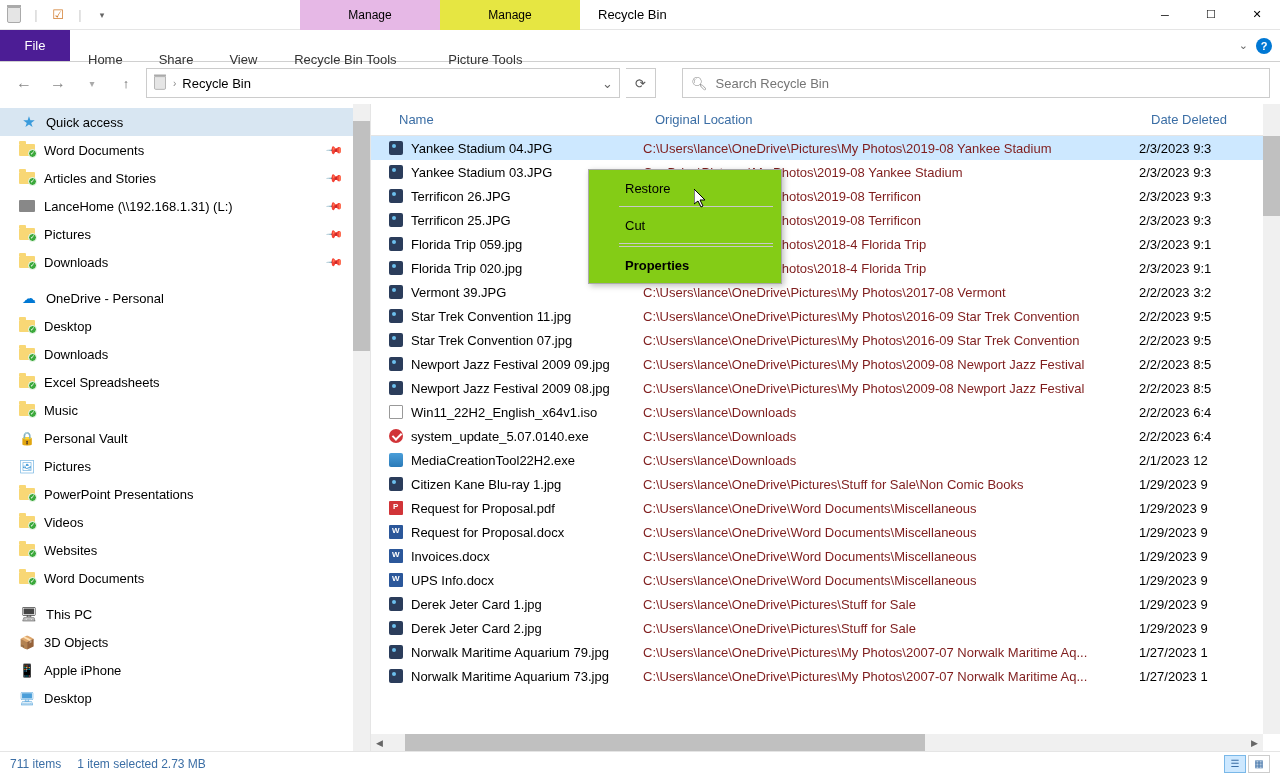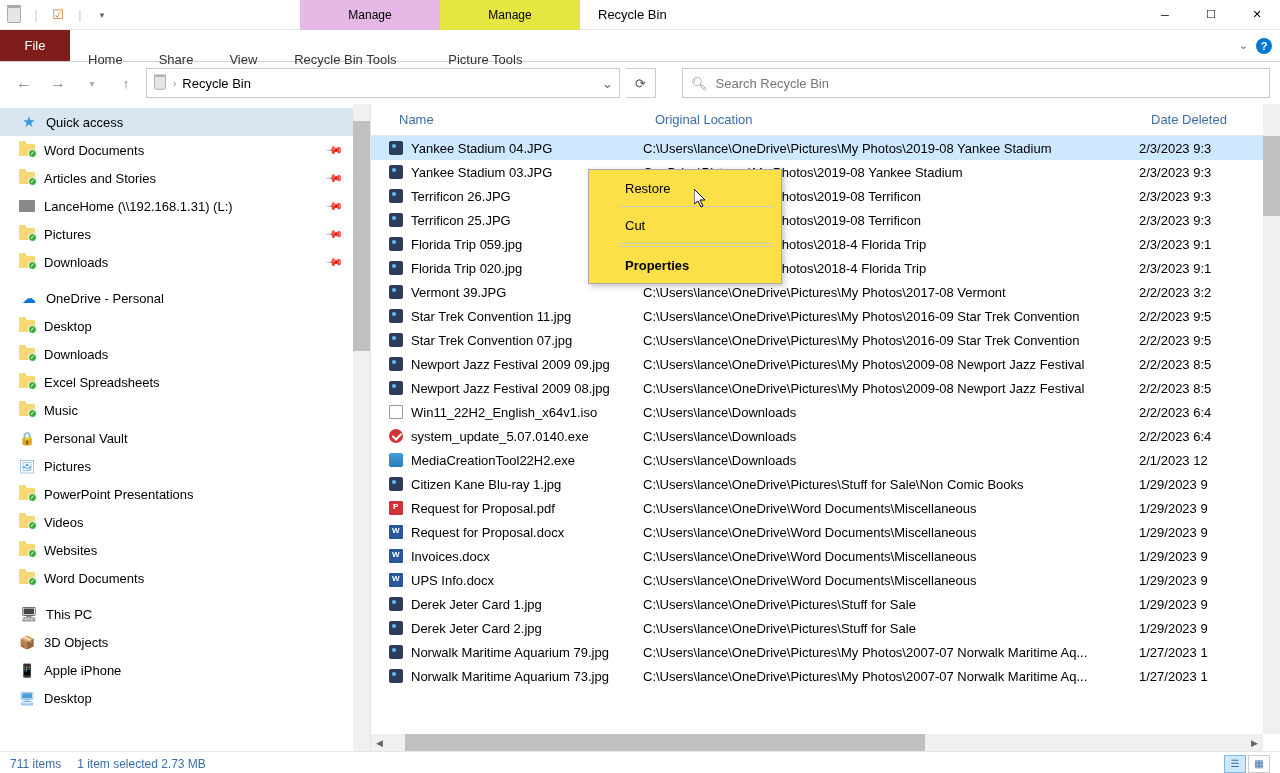--- a/index.html
+++ b/index.html
@@ -12,21 +12,21 @@
 .contextual-tabs { display: flex; margin-left: 188px; }
 .contextual-tab { width: 140px; height: 30px; display: flex; align-items: center; justify-content: center; font-size: 12px; }
 .ct-purple { background: #e6b8e6; }
 .ct-yellow { background: #e6e642; }
 .titlebar-title { margin-left: 18px; font-size: 13px; }
 .window-controls { margin-left: auto; display: flex; }
 .win-ctrl { width: 46px; height: 30px; display: flex; align-items: center; justify-content: center; font-family: "Segoe UI Symbol"; font-size: 11px; }
 
 
 .ribbon { height: 32px; display: flex; align-items: stretch; background: #fff; border-bottom: 1px solid #d0d0d0; }
-.file-tab { width: 70px; background: #7f1d1d; color: #fff; display: flex; align-items: center; justify-content: center; font-size: 13px; }
+.file-tab { width: 70px; background: #4c1d95; color: #fff; display: flex; align-items: center; justify-content: center; font-size: 13px; }
 .ribbon-tab { padding: 0 18px; display: flex; align-items: center; color: #333; font-size: 13px; margin-top: 27px; }
 .ribbon-right { margin-left: auto; display: flex; align-items: center; padding-right: 8px; gap: 8px; }
 .ribbon-chevron { color: #666; font-size: 11px; }
 .help-icon { width: 16px; height: 16px; border-radius: 50%; background: #0078d4; color: #fff; display: flex; align-items: center; justify-content: center; font-size: 11px; font-weight: bold; }
 
 
 .navbar { height: 42px; display: flex; align-items: center; padding: 6px 10px; gap: 6px; background: #fff; }
 .nav-arrow { width: 28px; height: 28px; display: flex; align-items: center; justify-content: center; color: #888; font-size: 16px; }
 .nav-up { width: 28px; height: 28px; display: flex; align-items: center; justify-content: center; color: #555; }
 .address-bar { flex: 0 0 474px; height: 30px; border: 1px solid #ccc; display: flex; align-items: center; padding: 0 6px; gap: 6px; }
@@ -54,21 +54,21 @@
 .content { flex: 1; display: flex; flex-direction: column; position: relative; border-left: 1px solid #e5e5e5; }
 .columns { height: 32px; display: flex; align-items: center; border-bottom: 1px solid #e5e5e5; color: #3b6ea5; font-size: 13px; padding-left: 28px; }
 .col-name { width: 256px; }
 .col-loc { width: 496px; }
 .col-date { flex: 1; }
 .filelist { flex: 1; overflow: hidden; }
 .file-row { height: 24px; display: flex; align-items: center; padding-left: 16px; font-size: 13px; }
 .file-row.selected { background: #cde8ff; }
 .file-icon { width: 18px; height: 18px; margin-right: 6px; display: flex; align-items: center; justify-content: center; }
 .file-name { width: 232px; white-space: nowrap; overflow: hidden; text-overflow: ellipsis; }
-.file-loc { width: 496px; white-space: nowrap; overflow: hidden; text-overflow: ellipsis; color: #000000; }
+.file-loc { width: 496px; white-space: nowrap; overflow: hidden; text-overflow: ellipsis; color: #7f1d1d; }
 .file-date { flex: 1; white-space: nowrap; overflow: hidden; }
 
 
 .ico-img { width: 14px; height: 14px; background: #2b3d5b; border-radius: 2px; position: relative; }
 .ico-img::after { content: ""; position: absolute; left: 3px; top: 3px; width: 4px; height: 4px; background: #6dc0ed; border-radius: 50%; }
 .ico-iso { width: 14px; height: 14px; border: 1px solid #999; background: #fff; border-radius: 1px; }
 .ico-exe { width: 14px; height: 14px; background: #d13438; border-radius: 50%; position: relative; }
 .ico-exe::after { content: ""; position: absolute; left: 5px; top: 2px; width: 4px; height: 7px; border-right: 2px solid #fff; border-bottom: 2px solid #fff; transform: rotate(45deg); }
 .ico-exe2 { width: 14px; height: 14px; background: linear-gradient(#4a9ed9,#2a7ab8); border-radius: 2px; }
 .ico-pdf { width: 14px; height: 14px; background: #d13438; border-radius: 1px; position: relative; }
@@ -80,21 +80,21 @@
 .ico-sync { position: absolute; right: -2px; bottom: -2px; width: 9px; height: 9px; background: #3ba93b; border-radius: 50%; border: 1px solid #fff; }
 .ico-sync::after { content:"✓"; color:#fff; font-size:6px; position:absolute; left:1px; top:-1px; }
 .ico-star { color:#3a9bdc; font-size: 15px; }
 .ico-cloud { color:#0078d4; font-size:14px; }
 .ico-pc { color:#444; font-size:14px; }
 .ico-net { width:16px; height:12px; background:#888; border-radius:1px; }
 .ico-trash { width:14px; height:16px; background:#e5e5e5; border:1px solid #aaa; border-radius:0 0 2px 2px; position:relative; }
 .ico-trash::before { content:""; position:absolute; top:-3px; left:-1px; right:-1px; height:2px; background:#aaa; }
 
 
-.context-menu { position: absolute; left: 588px; top: 169px; width: 194px; background: #fde047; border: 1px solid #aaa; box-shadow: 2px 2px 6px rgba(0,0,0,0.25); z-index: 100; padding: 2px 0; }
+.context-menu { position: absolute; left: 588px; top: 169px; width: 194px; background: #84cc16; border: 1px solid #aaa; box-shadow: 2px 2px 6px rgba(0,0,0,0.25); z-index: 100; padding: 2px 0; }
 .ctx-item { height: 32px; display: flex; align-items: center; padding-left: 36px; font-size: 13px; }
 .ctx-item.bold { font-weight: 600; }
 .ctx-sep { height: 1px; background: #c8c8c8; margin: 2px 8px 2px 30px; }
 
 
 .cursor { position: absolute; left: 694px; top: 189px; z-index: 200; font-size: 16px; color:#000; pointer-events:none; }
 
 
 .content-vscroll { position:absolute; right:0; top:0; bottom:17px; width:17px; background:#f0f0f0; }
 .content-vscroll-thumb { background:#c0c0c0; width:17px; height:80px; margin-top:32px; }

